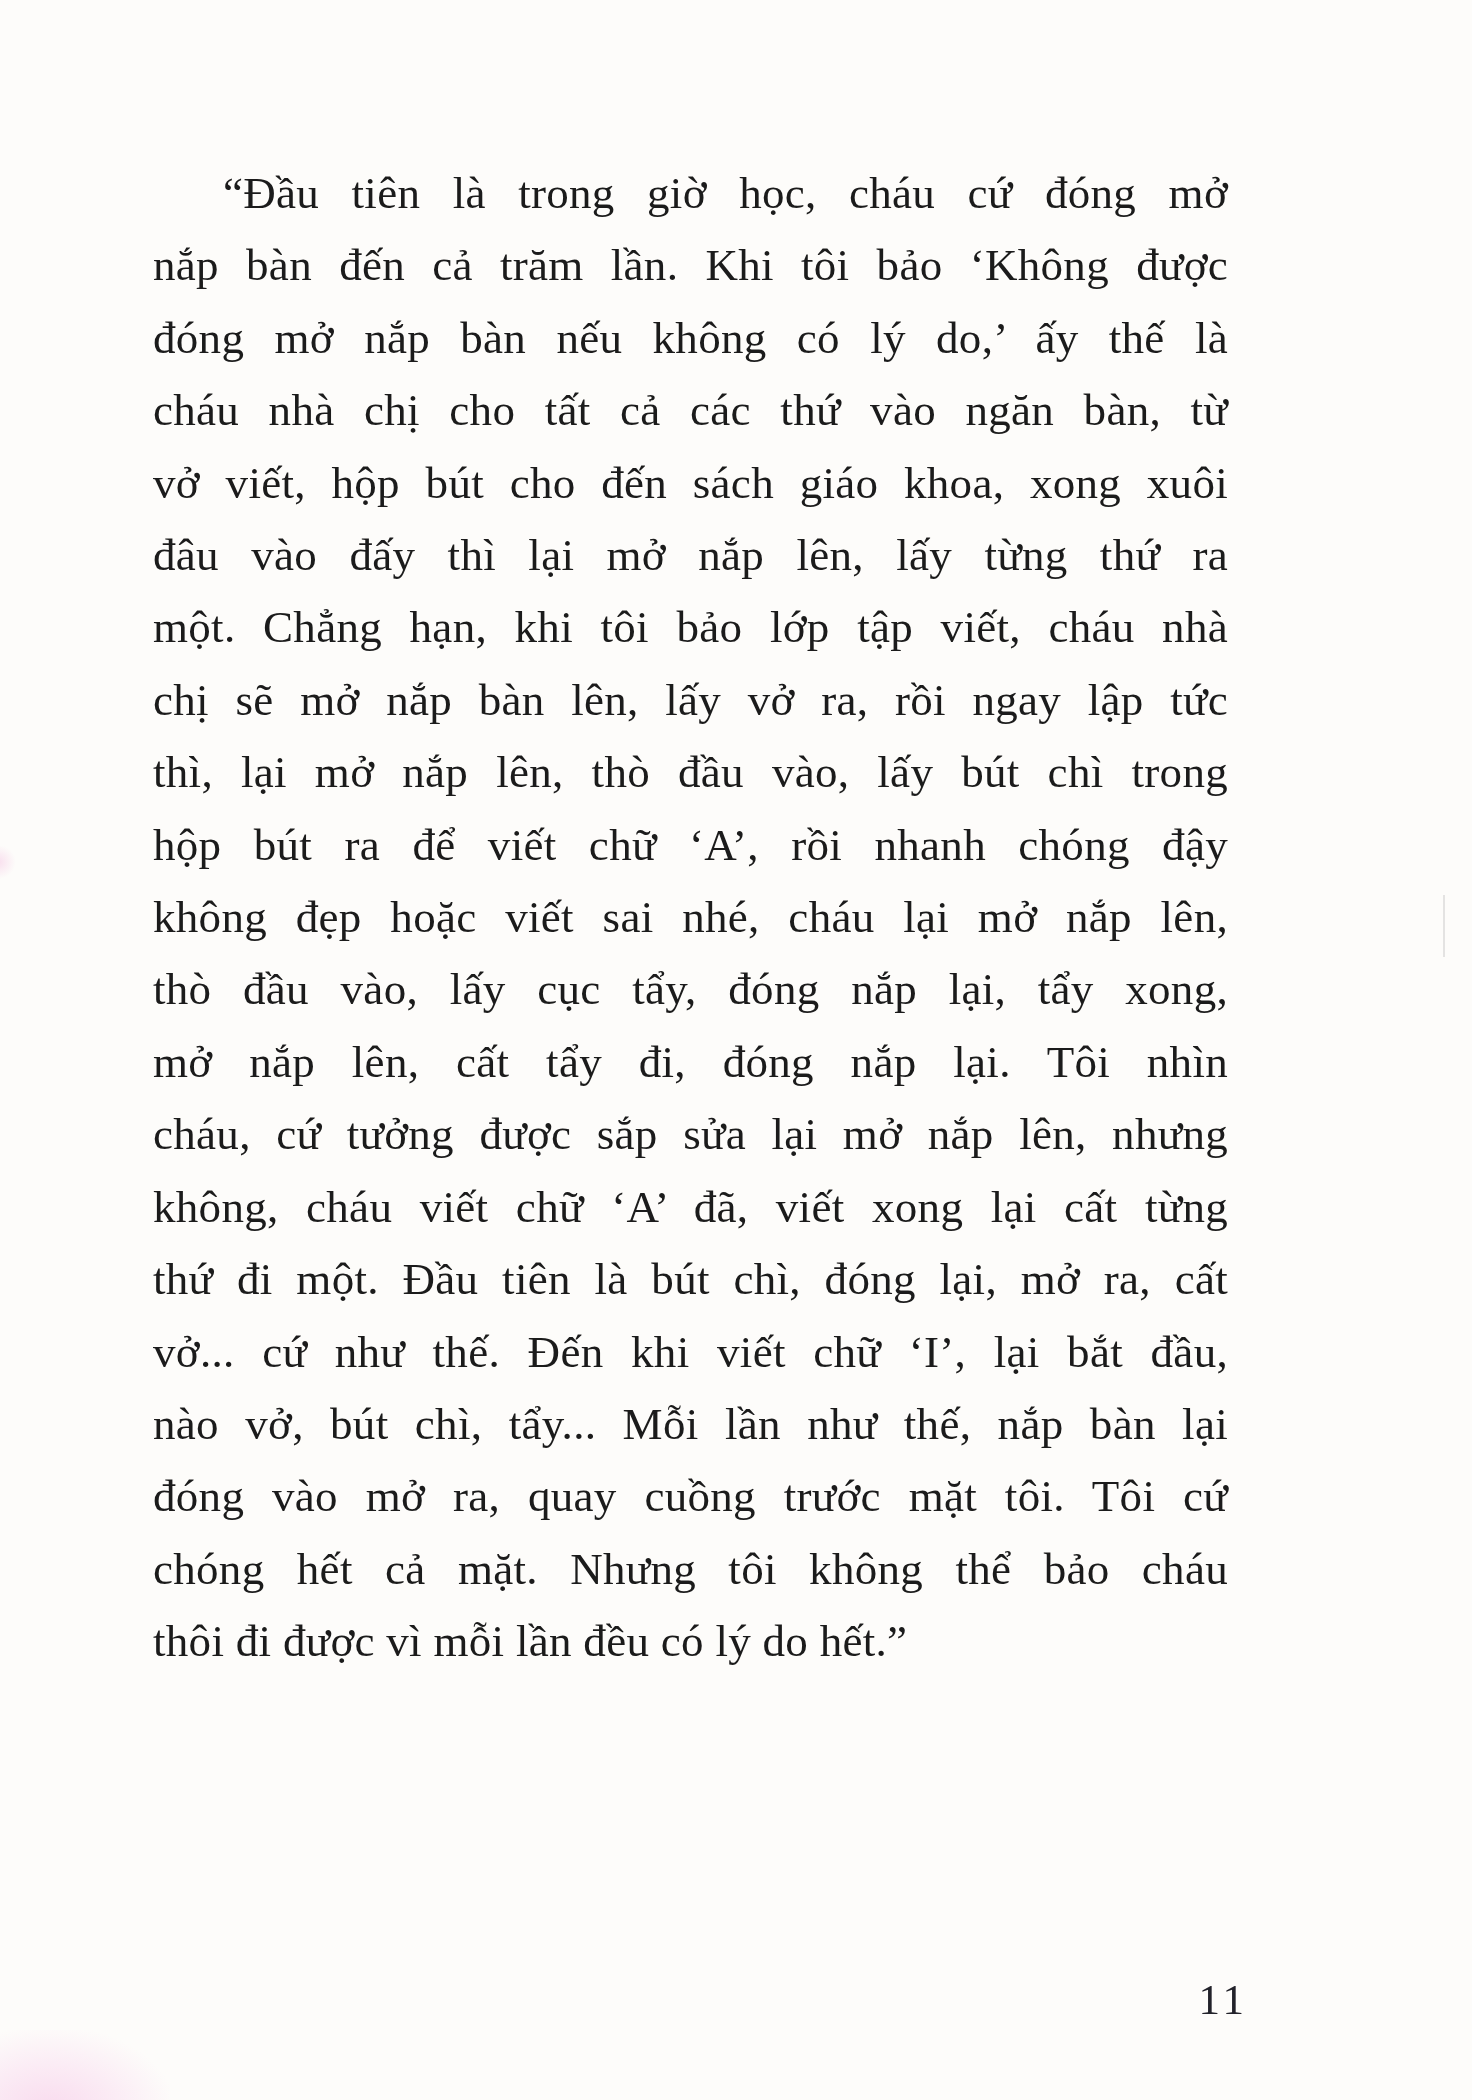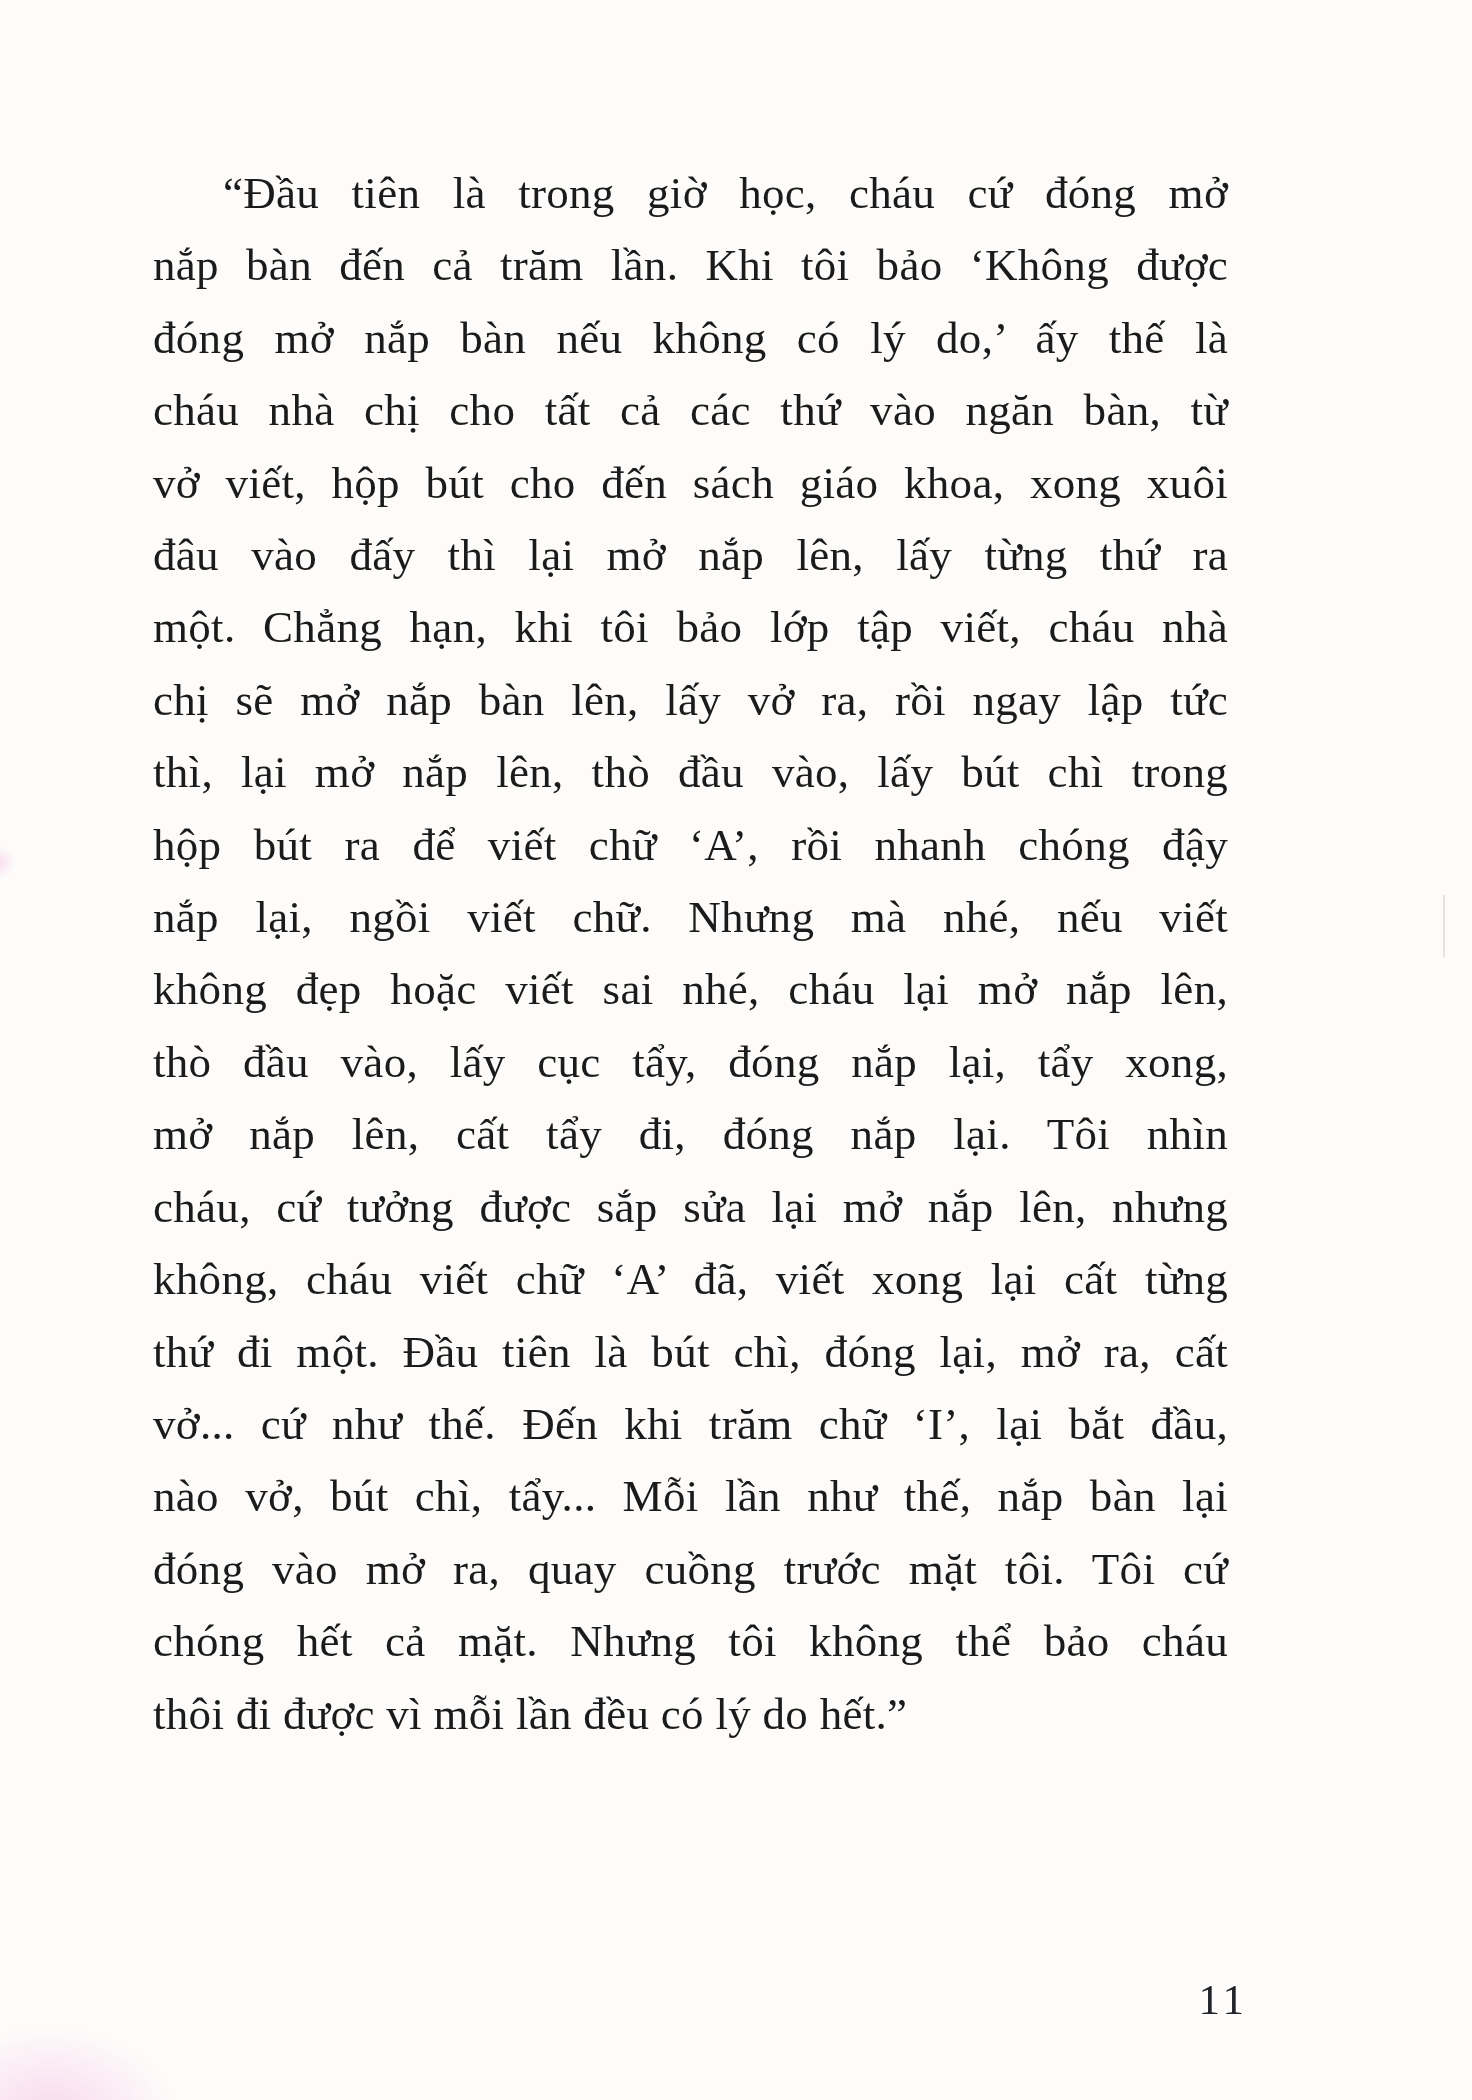--- a/index.html
+++ b/index.html
@@ -84,28 +84,27 @@
       <div class="line indent">“Đầu tiên là trong giờ học, cháu cứ đóng mở</div>
       <div class="line">nắp bàn đến cả trăm lần. Khi tôi bảo ‘Không được</div>
       <div class="line">đóng mở nắp bàn nếu không có lý do,’ ấy thế là</div>
       <div class="line">cháu nhà chị cho tất cả các thứ vào ngăn bàn, từ</div>
       <div class="line">vở viết, hộp bút cho đến sách giáo khoa, xong xuôi</div>
       <div class="line">đâu vào đấy thì lại mở nắp lên, lấy từng thứ ra</div>
       <div class="line">một. Chẳng hạn, khi tôi bảo lớp tập viết, cháu nhà</div>
       <div class="line">chị sẽ mở nắp bàn lên, lấy vở ra, rồi ngay lập tức</div>
       <div class="line">thì, lại mở nắp lên, thò đầu vào, lấy bút chì trong</div>
       <div class="line">hộp bút ra để viết chữ ‘A’, rồi nhanh chóng đậy</div>
-      <div class="line">nắp lại, ngồi viết chữ. Nhưng mà nhé, nếu viết</div>
       <div class="line">không đẹp hoặc viết sai nhé, cháu lại mở nắp lên,</div>
       <div class="line">thò đầu vào, lấy cục tẩy, đóng nắp lại, tẩy xong,</div>
       <div class="line">mở nắp lên, cất tẩy đi, đóng nắp lại. Tôi nhìn</div>
       <div class="line">cháu, cứ tưởng được sắp sửa lại mở nắp lên, nhưng</div>
       <div class="line">không, cháu viết chữ ‘A’ đã, viết xong lại cất từng</div>
       <div class="line">thứ đi một. Đầu tiên là bút chì, đóng lại, mở ra, cất</div>
-      <div class="line">vở... cứ như thế. Đến khi trăm chữ ‘I’, lại bắt đầu,</div>
+      <div class="line">vở... cứ như thế. Đến khi viết chữ ‘I’, lại bắt đầu,</div>
       <div class="line">nào vở, bút chì, tẩy... Mỗi lần như thế, nắp bàn lại</div>
       <div class="line">đóng vào mở ra, quay cuồng trước mặt tôi. Tôi cứ</div>
       <div class="line">chóng hết cả mặt. Nhưng tôi không thể bảo cháu</div>
       <div class="line left">thôi đi được vì mỗi lần đều có lý do hết.”</div>
     </div>
 
   <div class="page-number">11</div>
 
   <div class="smudge-a"></div>
   <div class="smudge-b"></div>

